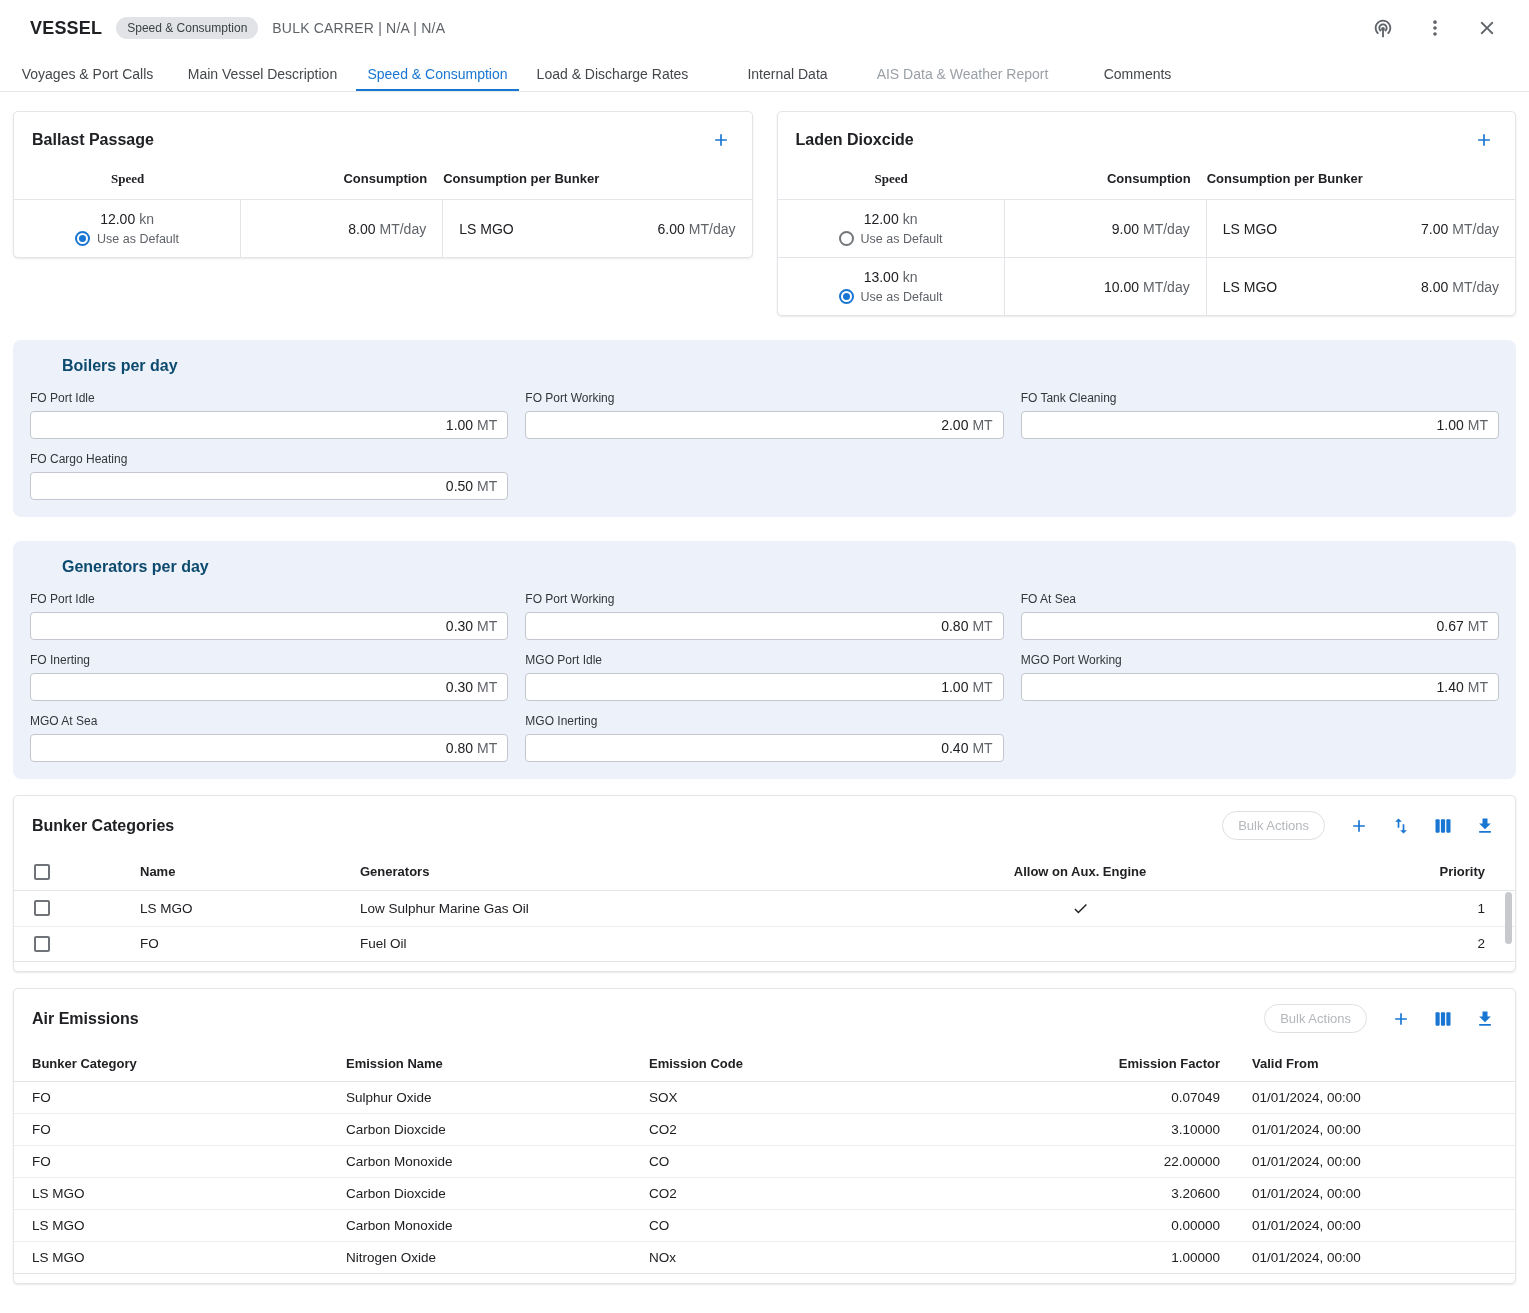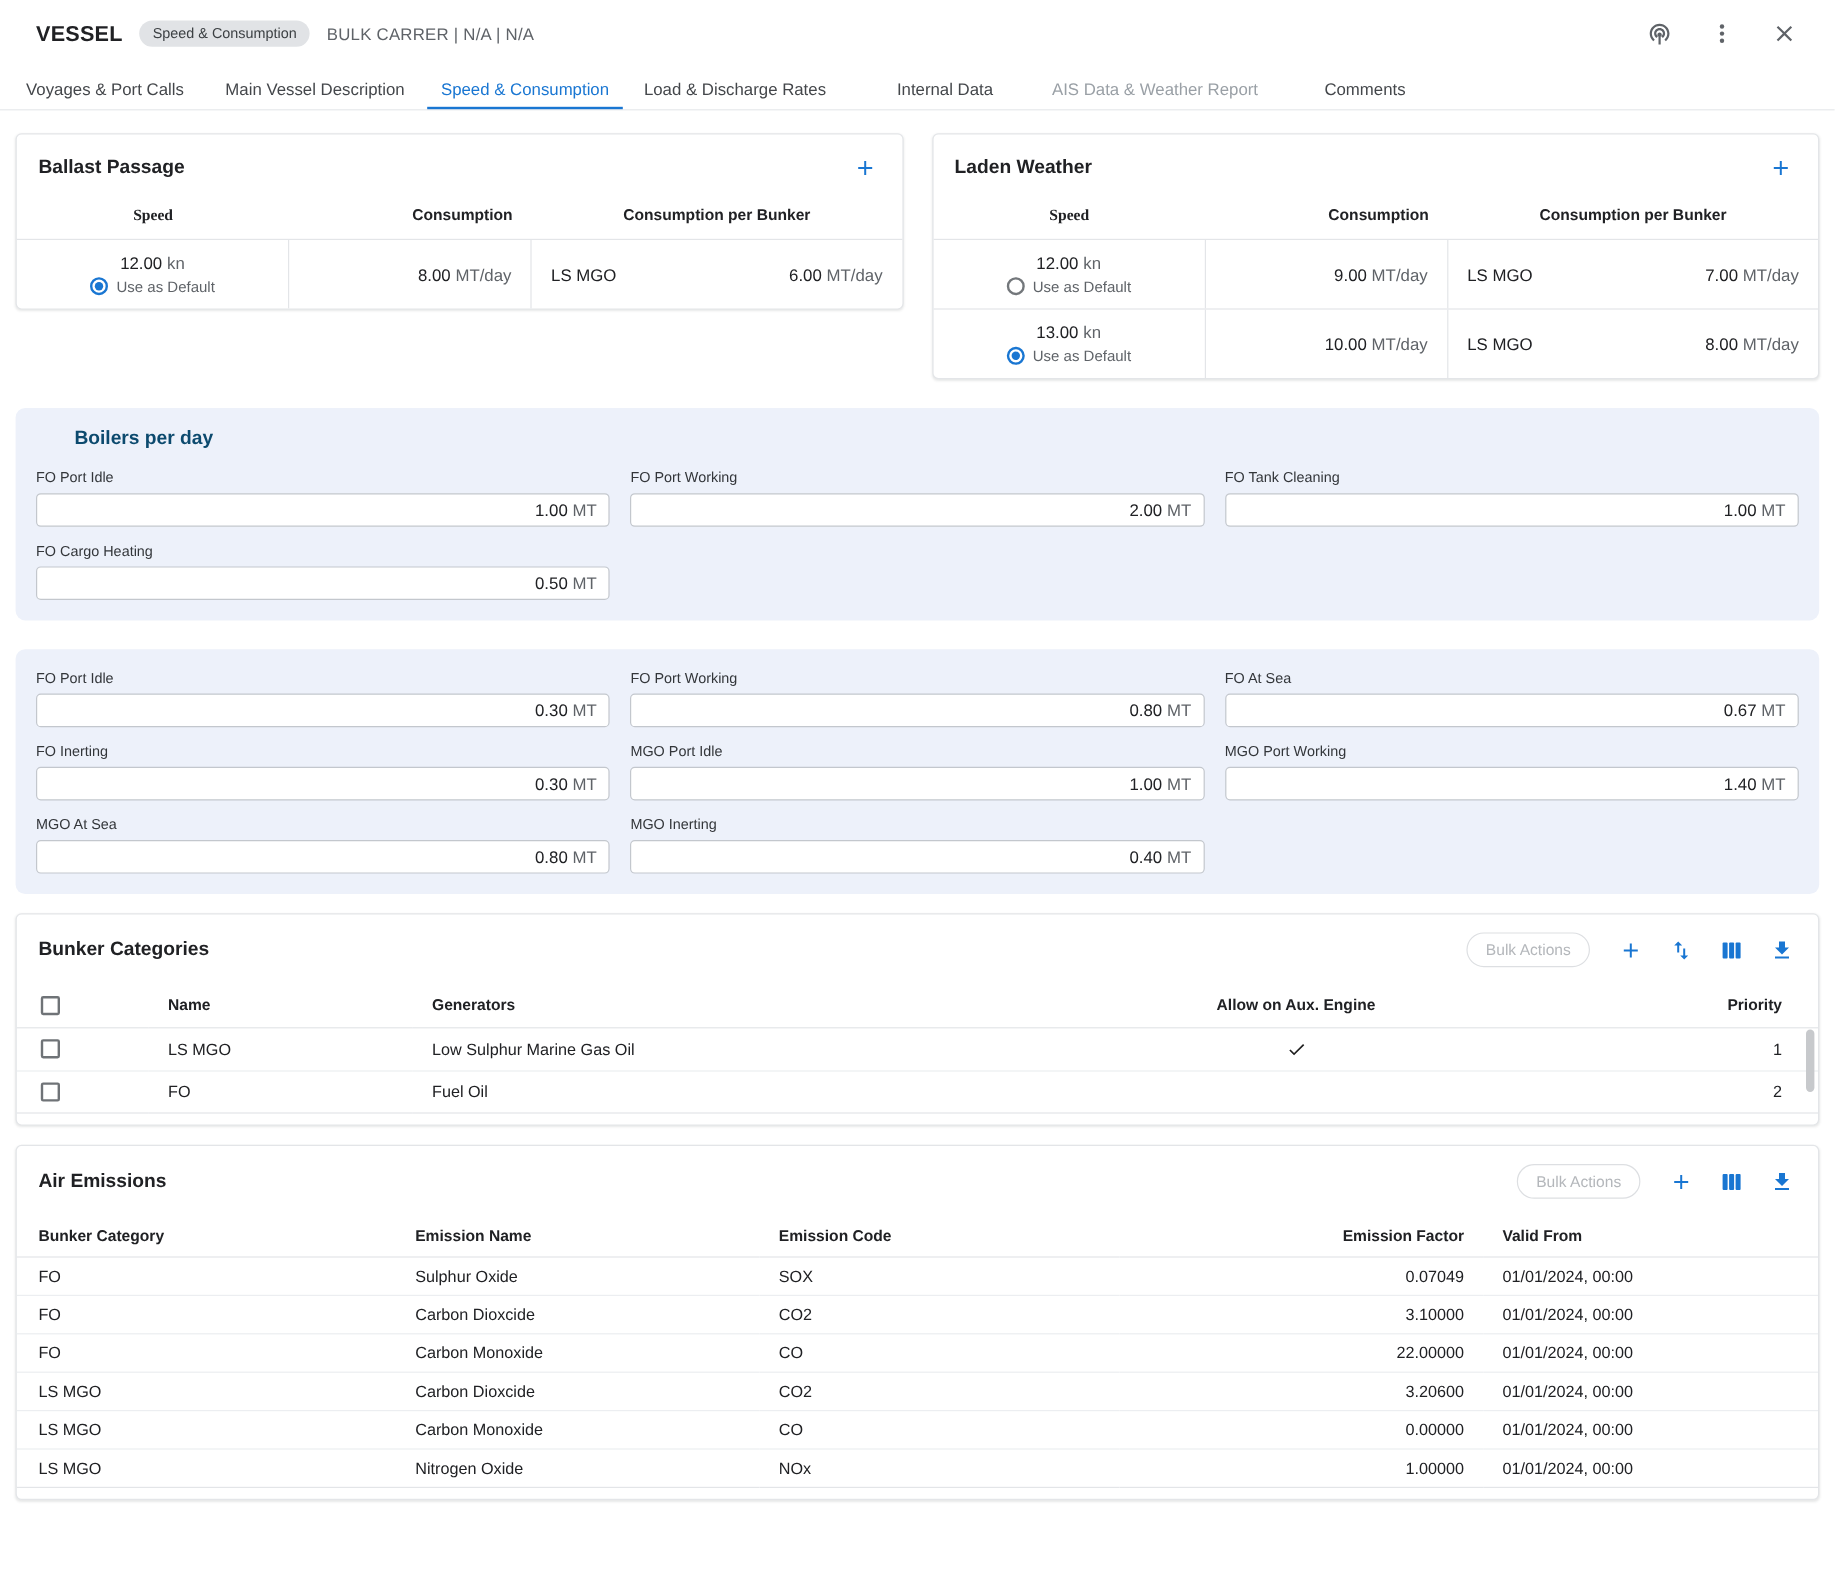--- a/index.html
+++ b/index.html
@@ -35,21 +35,21 @@
   .passage-card { flex:1 1 0; background:#fff; border:1px solid #e3e5e8; border-radius:5px; box-shadow:0 1px 2px rgba(60,64,67,.12); }
   .passage-head { display:flex; align-items:center; justify-content:space-between; padding:15px 18px 6px; }
   .card-title { font-size:16px; font-weight:700; color:#202124; }
   .add-btn { border:none; background:none; cursor:pointer; width:26px; height:26px; display:flex; align-items:center; justify-content:center; }
   .add-btn svg, .tool-btn svg { width:20px; height:20px; fill:#1976d2; }
   .pgrid { display:grid; grid-template-columns:30.8% 27.4% auto; }
   .pheader { padding:12px 0 12px; }
   .ph { font-size:13px; font-weight:700; color:#202124; }
   .ph-speed { text-align:center;font-family:Liberation Serif, serif; }
   .ph-cons { text-align:right; padding-right:16px; }
-  .ph-bunker { text-align:center; }
+  .ph-bunker { }
   .prow { border-top:1px solid #e3e5e8; min-height:58px; }
   .pcell { display:flex; }
   .speed-cell { flex-direction:column; align-items:center; justify-content:center; border-right:1px solid #e3e5e8; padding:8px 4px; }
   .speed-line { font-size:14px; color:#202124; }
   .radio-line { display:flex; align-items:center; gap:7px; margin-top:4px; cursor:pointer; }
   .radio { width:15px; height:15px; border:2px solid #73777b; border-radius:50%; position:relative; flex:none; }
   .radio.checked { border-color:#1976d2; }
   .radio.checked::after { content:""; position:absolute; inset:2px; border-radius:50%; background:#1976d2; }
   .radio-label { font-size:12.5px; color:#5f6368; }
   .cons-cell { align-items:center; justify-content:flex-end; padding:0 16px; border-right:1px solid #e3e5e8; font-size:14px; }
@@ -158,21 +158,21 @@
             <div class="pcell bunker-cell">
               <span>LS MGO</span>
               <span><span>6.00</span><span class="unit">MT/day</span></span>
             </div>
           </div>
         </div>
     </section>
 
     <section class="passage-card">
       <div class="passage-head">
-        <h2 class="card-title">Laden Weather</h2>
+        <h2 class="card-title">Laden Dioxcide</h2>
         <button class="add-btn">
           <svg viewBox="0 0 24 24">
               <path d="M19 13h-6v6h-2v-6H5v-2h6V5h2v6h6v2z"></path>
             </svg>
         </button>
       </div>
       <div class="pgrid pheader">
         <div class="ph ph-speed">Speed</div>
         <div class="ph ph-cons">Consumption</div>
         <div class="ph ph-bunker">Consumption per Bunker</div>
@@ -251,20 +251,21 @@
           <label class="field-label">FO Cargo Heating</label>
           <div class="field-box">
             <span>0.50</span>
             <span class="unit">MT</span>
           </div>
         </div>
       </div>
   </section>
 
   <section class="tint">
+    <h2 class="tint-title">Generators per day</h2>
     <div class="fields-grid">
 
         <div class="field">
           <label class="field-label">FO Port Idle</label>
           <div class="field-box">
             <span>0.30</span>
             <span class="unit">MT</span>
           </div>
         </div>
 

